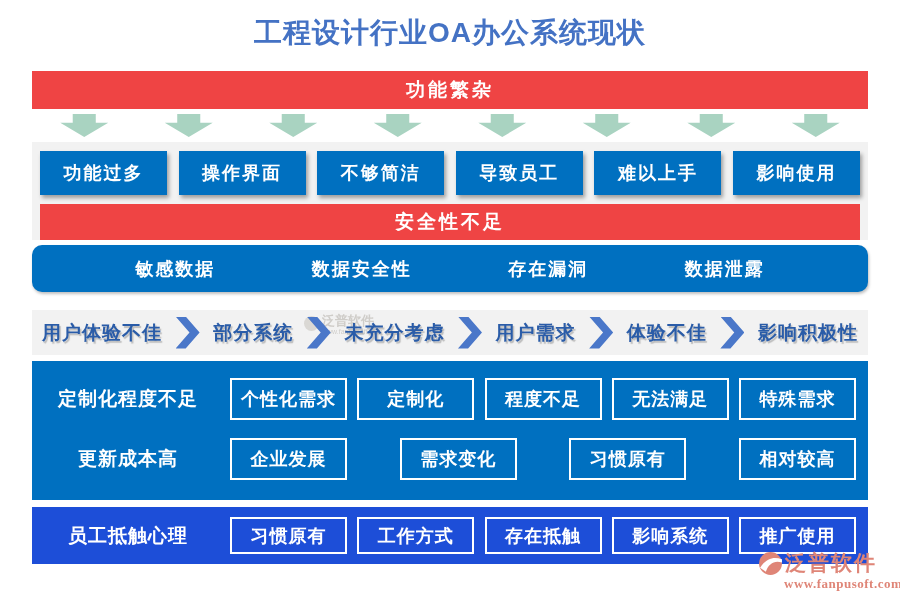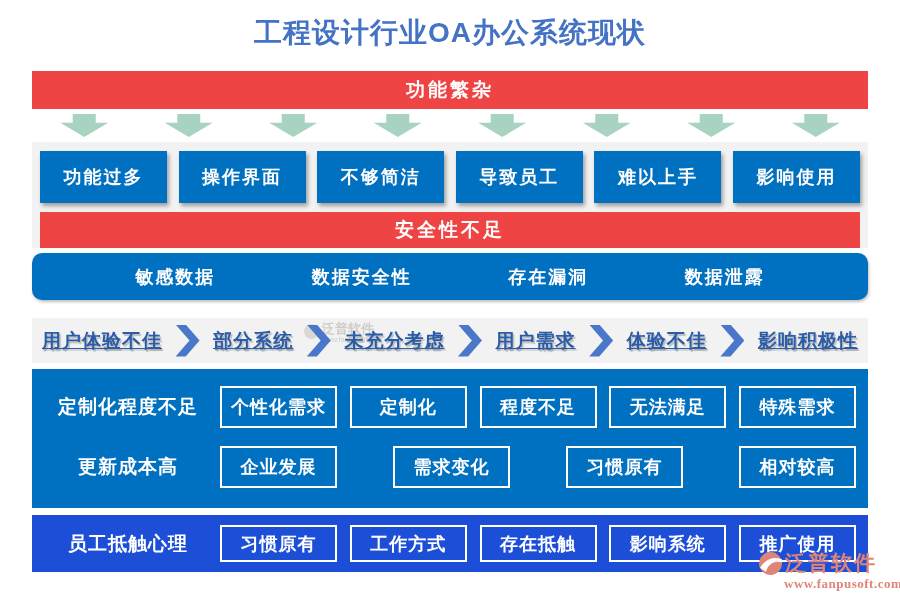--- a/index.html
+++ b/index.html
@@ -19,58 +19,57 @@
   .banner.medium{height:36px;line-height:36px;font-size:19px;background:#ef4444;margin-top:9px;}
   .arrow-row{height:33px;display:flex;}
   .arrow-cell{flex:1;display:flex;align-items:center;justify-content:center;}
   .down-arrow{
     width:48px;height:23px;background:#A9D3C1;
     clip-path:polygon(26% 0,74% 0,74% 38%,100% 38%,50% 100%,0 38%,26% 38%);
   }
   .gray-section{background:#F2F2F2;padding:9px 8px 0 8px;}
   .btn-row{display:flex;justify-content:space-between;}
   .blue-btn{
-    width:127px;height:52px;background:#0070C0;color:#ffffff;font-size:18px;font-weight:bold;
+    width:127px;height:44px;background:#0070C0;color:#ffffff;font-size:18px;font-weight:bold;
     display:flex;align-items:center;justify-content:center;letter-spacing:2px;
     box-shadow:2px 3px 4px rgba(0,0,0,0.35);
   }
   .pill-bar{
     margin-top:5px;height:47px;background:#0070C0;border-radius:10px;
     display:flex;align-items:center;justify-content:space-around;padding:0 55px;
     color:#ffffff;font-size:18px;font-weight:bold;letter-spacing:2px;
     box-shadow:1px 2px 3px rgba(0,0,0,0.25);
   }
   .chevron-row{
     margin-top:18px;height:45px;background:#F2F2F2;position:relative;
     display:flex;align-items:center;justify-content:space-between;padding:0 10px;
   }
   .flow-item{
     position:relative;z-index:1;color:#2A5CA8;font-size:19px;font-weight:bold;letter-spacing:1px;
     text-shadow:1.5px 1.5px 1px rgba(90,90,90,0.35);
-    text-decoration:underline;
   }
   .chevron-icon{
     position:relative;z-index:1;width:24px;height:32px;background:#4A77C9;
     clip-path:polygon(0 0,42% 0,100% 50%,42% 100%,0 100%,58% 50%);
   }
   .watermark{
     position:absolute;left:272px;top:4px;z-index:0;display:flex;align-items:flex-start;gap:3px;
     opacity:0.55;color:#B3AFA8;
   }
   .wm-circle{width:15px;height:15px;border-radius:50%;background:#C7C3BC;margin-top:2px;}
   .wm-text{font-size:13px;font-weight:bold;line-height:14px;}
   .wm-url{font-size:7px;line-height:8px;}
   .blue-block{margin-top:6px;background:#0070C0;padding:17px 12px 20px;}
   .block-row{display:flex;align-items:center;gap:8px;}
   .block-row + .block-row{margin-top:18px;}
   .block-label{
     width:168px;flex:0 0 168px;text-align:center;color:#ffffff;
     font-size:19px;font-weight:bold;letter-spacing:1px;
   }
-  .block-boxes{flex:1;display:flex;justify-content:space-between;border-radius:6px;}
+  .block-boxes{flex:1;display:flex;justify-content:space-between;margin-left:10px;border-radius:6px;}
   .block-box{
     box-sizing:border-box;width:117px;height:42px;border:2px solid #ffffff;
     display:flex;align-items:center;justify-content:center;
     color:#ffffff;font-size:18px;font-weight:bold;letter-spacing:1px;
   }
   .gray-block{margin-top:7px;background:#1d4ed8;padding:10px 12px;}
   .gray-block .block-box{height:37px;}
   .logo{position:absolute;left:758px;top:549px;z-index:5;color:#DF8577;}
   .logo-top{display:flex;align-items:center;gap:2px;}
   .logo-name{font-size:21px;font-weight:bold;letter-spacing:2px;}

